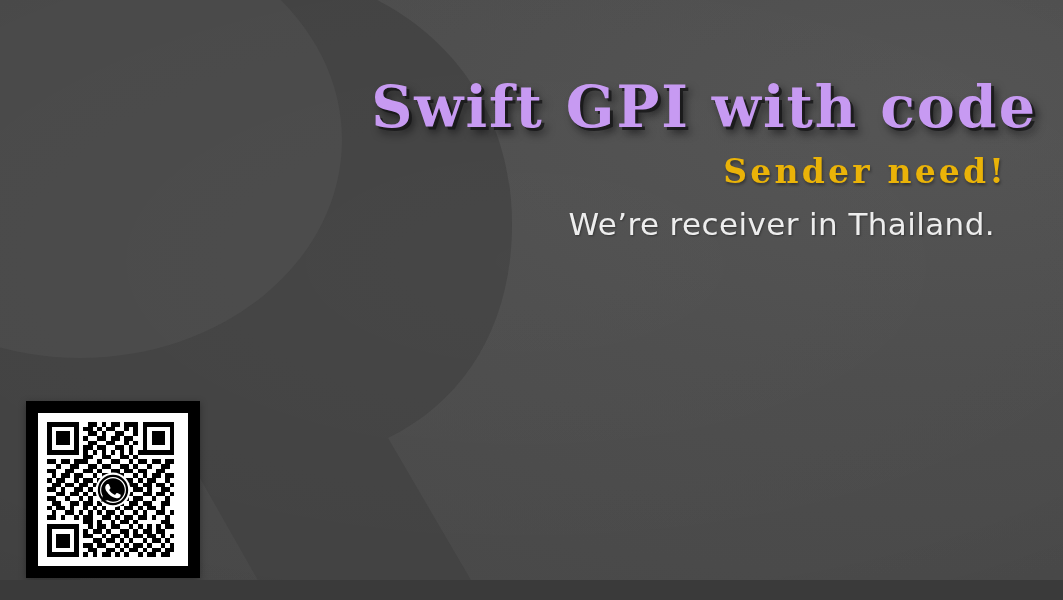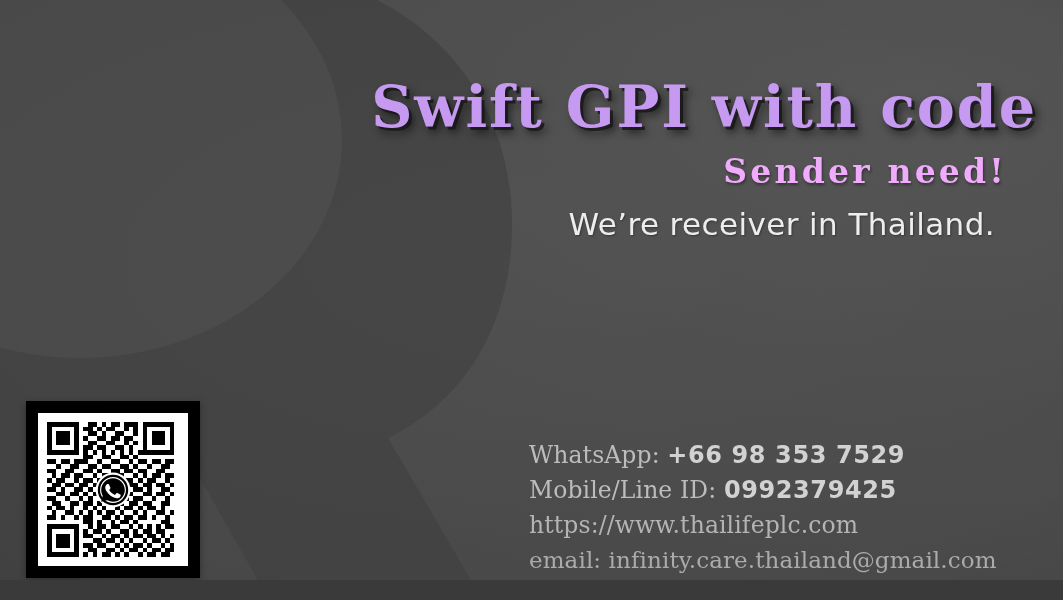--- a/index.html
+++ b/index.html
@@ -68,21 +68,21 @@
   .subhead {
     position: absolute;
     left: 0;
     right: 56px;
     top: 152px;
     text-align: right;
     font-family: "DejaVu Serif", "Liberation Serif", serif;
     font-weight: 700;
     font-size: 33px;
     letter-spacing: 3.2px;
-    color: #f0abfc;
+    color: #eab308;
     text-shadow: 1px 2px 3px rgba(0,0,0,0.40);
     white-space: nowrap;
   }
 
   .tagline {
     position: absolute;
     left: 0;
     right: 68px;
     top: 206px;
     text-align: right;
@@ -180,36 +180,20 @@
   </div>
 
   <div class="bg-vignette"></div>
 
   <div class="headline">Swift GPI with code</div>
 
   <div class="subhead">Sender need!</div>
 
   <div class="tagline">We’re receiver in Thailand.</div>
 
-  <div class="contact">
-
-    <div class="contact-line">
-      <span class="label">WhatsApp:</span>
-      <span class="value">+66 98 353 7529</span>
-    </div>
-
-    <div class="contact-line">
-      <span class="label">Mobile/Line ID:</span>
-      <span class="value">0992379425</span>
-    </div>
-
-    <div class="contact-line url">https://www.thailifeplc.com</div>
-
-    <div class="contact-line dim">email: infinity.care.thailand@gmail.com</div>
-  </div>
 
   <div class="qr-frame">
     <div class="qr-inner">
       <svg class="qr-matrix" id="qr-matrix" viewBox="0 0 29 29" preserveAspectRatio="none" xmlns="http://www.w3.org/2000/svg">
           <path d="M0 0h1v1h-1zM1 0h1v1h-1zM2 0h1v1h-1zM3 0h1v1h-1zM4 0h1v1h-1zM5 0h1v1h-1zM6 0h1v1h-1zM9 0h1v1h-1zM10 0h1v1h-1zM12 0h1v1h-1zM14 0h1v1h-1zM15 0h1v1h-1zM17 0h1v1h-1zM18 0h1v1h-1zM19 0h1v1h-1zM21 0h1v1h-1zM22 0h1v1h-1zM23 0h1v1h-1zM24 0h1v1h-1zM25 0h1v1h-1zM26 0h1v1h-1zM27 0h1v1h-1zM0 1h1v1h-1zM6 1h1v1h-1zM8 1h1v1h-1zM9 1h1v1h-1zM11 1h1v1h-1zM13 1h1v1h-1zM14 1h1v1h-1zM17 1h1v1h-1zM19 1h1v1h-1zM21 1h1v1h-1zM27 1h1v1h-1zM0 2h1v1h-1zM2 2h1v1h-1zM3 2h1v1h-1zM4 2h1v1h-1zM6 2h1v1h-1zM9 2h1v1h-1zM10 2h1v1h-1zM12 2h1v1h-1zM15 2h1v1h-1zM16 2h1v1h-1zM19 2h1v1h-1zM21 2h1v1h-1zM23 2h1v1h-1zM24 2h1v1h-1zM25 2h1v1h-1zM27 2h1v1h-1zM0 3h1v1h-1zM2 3h1v1h-1zM3 3h1v1h-1zM4 3h1v1h-1zM6 3h1v1h-1zM8 3h1v1h-1zM11 3h1v1h-1zM12 3h1v1h-1zM14 3h1v1h-1zM15 3h1v1h-1zM17 3h1v1h-1zM18 3h1v1h-1zM21 3h1v1h-1zM23 3h1v1h-1zM24 3h1v1h-1zM25 3h1v1h-1zM27 3h1v1h-1zM0 4h1v1h-1zM2 4h1v1h-1zM3 4h1v1h-1zM4 4h1v1h-1zM6 4h1v1h-1zM9 4h1v1h-1zM10 4h1v1h-1zM13 4h1v1h-1zM14 4h1v1h-1zM17 4h1v1h-1zM19 4h1v1h-1zM21 4h1v1h-1zM23 4h1v1h-1zM24 4h1v1h-1zM25 4h1v1h-1zM27 4h1v1h-1zM0 5h1v1h-1zM6 5h1v1h-1zM8 5h1v1h-1zM9 5h1v1h-1zM11 5h1v1h-1zM12 5h1v1h-1zM15 5h1v1h-1zM16 5h1v1h-1zM18 5h1v1h-1zM21 5h1v1h-1zM27 5h1v1h-1zM0 6h1v1h-1zM1 6h1v1h-1zM2 6h1v1h-1zM3 6h1v1h-1zM4 6h1v1h-1zM5 6h1v1h-1zM6 6h1v1h-1zM8 6h1v1h-1zM10 6h1v1h-1zM12 6h1v1h-1zM14 6h1v1h-1zM16 6h1v1h-1zM18 6h1v1h-1zM20 6h1v1h-1zM21 6h1v1h-1zM22 6h1v1h-1zM23 6h1v1h-1zM24 6h1v1h-1zM25 6h1v1h-1zM26 6h1v1h-1zM27 6h1v1h-1zM8 7h1v1h-1zM9 7h1v1h-1zM12 7h1v1h-1zM13 7h1v1h-1zM16 7h1v1h-1zM17 7h1v1h-1zM19 7h1v1h-1zM0 8h1v1h-1zM1 8h1v1h-1zM3 8h1v1h-1zM4 8h1v1h-1zM6 8h1v1h-1zM7 8h1v1h-1zM8 8h1v1h-1zM11 8h1v1h-1zM14 8h1v1h-1zM15 8h1v1h-1zM18 8h1v1h-1zM20 8h1v1h-1zM21 8h1v1h-1zM23 8h1v1h-1zM24 8h1v1h-1zM26 8h1v1h-1zM27 8h1v1h-1zM2 9h1v1h-1zM5 9h1v1h-1zM6 9h1v1h-1zM9 9h1v1h-1zM10 9h1v1h-1zM12 9h1v1h-1zM13 9h1v1h-1zM16 9h1v1h-1zM17 9h1v1h-1zM19 9h1v1h-1zM22 9h1v1h-1zM25 9h1v1h-1zM26 9h1v1h-1zM0 10h1v1h-1zM1 10h1v1h-1zM4 10h1v1h-1zM5 10h1v1h-1zM8 10h1v1h-1zM9 10h1v1h-1zM11 10h1v1h-1zM14 10h1v1h-1zM15 10h1v1h-1zM17 10h1v1h-1zM18 10h1v1h-1zM20 10h1v1h-1zM21 10h1v1h-1zM24 10h1v1h-1zM25 10h1v1h-1zM1 11h1v1h-1zM3 11h1v1h-1zM4 11h1v1h-1zM6 11h1v1h-1zM7 11h1v1h-1zM10 11h1v1h-1zM12 11h1v1h-1zM13 11h1v1h-1zM15 11h1v1h-1zM16 11h1v1h-1zM19 11h1v1h-1zM21 11h1v1h-1zM23 11h1v1h-1zM24 11h1v1h-1zM26 11h1v1h-1zM27 11h1v1h-1zM0 12h1v1h-1zM2 12h1v1h-1zM3 12h1v1h-1zM6 12h1v1h-1zM8 12h1v1h-1zM9 12h1v1h-1zM11 12h1v1h-1zM12 12h1v1h-1zM14 12h1v1h-1zM17 12h1v1h-1zM18 12h1v1h-1zM20 12h1v1h-1zM22 12h1v1h-1zM23 12h1v1h-1zM26 12h1v1h-1zM1 13h1v1h-1zM2 13h1v1h-1zM4 13h1v1h-1zM5 13h1v1h-1zM7 13h1v1h-1zM8 13h1v1h-1zM10 13h1v1h-1zM13 13h1v1h-1zM15 13h1v1h-1zM16 13h1v1h-1zM18 13h1v1h-1zM19 13h1v1h-1zM21 13h1v1h-1zM22 13h1v1h-1zM24 13h1v1h-1zM25 13h1v1h-1zM27 13h1v1h-1zM0 14h1v1h-1zM1 14h1v1h-1zM3 14h1v1h-1zM6 14h1v1h-1zM7 14h1v1h-1zM9 14h1v1h-1zM11 14h1v1h-1zM12 14h1v1h-1zM14 14h1v1h-1zM17 14h1v1h-1zM19 14h1v1h-1zM20 14h1v1h-1zM22 14h1v1h-1zM25 14h1v1h-1zM26 14h1v1h-1zM2 15h1v1h-1zM3 15h1v1h-1zM5 15h1v1h-1zM6 15h1v1h-1zM8 15h1v1h-1zM10 15h1v1h-1zM11 15h1v1h-1zM13 15h1v1h-1zM15 15h1v1h-1zM16 15h1v1h-1zM18 15h1v1h-1zM21 15h1v1h-1zM22 15h1v1h-1zM24 15h1v1h-1zM25 15h1v1h-1zM27 15h1v1h-1zM0 16h1v1h-1zM1 16h1v1h-1zM4 16h1v1h-1zM7 16h1v1h-1zM9 16h1v1h-1zM12 16h1v1h-1zM14 16h1v1h-1zM15 16h1v1h-1zM17 16h1v1h-1zM19 16h1v1h-1zM20 16h1v1h-1zM23 16h1v1h-1zM26 16h1v1h-1zM1 17h1v1h-1zM2 17h1v1h-1zM5 17h1v1h-1zM6 17h1v1h-1zM8 17h1v1h-1zM9 17h1v1h-1zM11 17h1v1h-1zM13 17h1v1h-1zM14 17h1v1h-1zM16 17h1v1h-1zM18 17h1v1h-1zM19 17h1v1h-1zM21 17h1v1h-1zM22 17h1v1h-1zM25 17h1v1h-1zM26 17h1v1h-1zM0 18h1v1h-1zM2 18h1v1h-1zM3 18h1v1h-1zM5 18h1v1h-1zM8 18h1v1h-1zM10 18h1v1h-1zM12 18h1v1h-1zM15 18h1v1h-1zM17 18h1v1h-1zM18 18h1v1h-1zM20 18h1v1h-1zM22 18h1v1h-1zM23 18h1v1h-1zM25 18h1v1h-1zM1 19h1v1h-1zM4 19h1v1h-1zM5 19h1v1h-1zM7 19h1v1h-1zM9 19h1v1h-1zM11 19h1v1h-1zM13 19h1v1h-1zM14 19h1v1h-1zM16 19h1v1h-1zM19 19h1v1h-1zM21 19h1v1h-1zM24 19h1v1h-1zM25 19h1v1h-1zM27 19h1v1h-1zM0 20h1v1h-1zM1 20h1v1h-1zM3 20h1v1h-1zM6 20h1v1h-1zM8 20h1v1h-1zM9 20h1v1h-1zM12 20h1v1h-1zM13 20h1v1h-1zM15 20h1v1h-1zM17 20h1v1h-1zM18 20h1v1h-1zM20 20h1v1h-1zM21 20h1v1h-1zM23 20h1v1h-1zM26 20h1v1h-1zM8 21h1v1h-1zM9 21h1v1h-1zM11 21h1v1h-1zM14 21h1v1h-1zM16 21h1v1h-1zM17 21h1v1h-1zM19 21h1v1h-1zM25 21h1v1h-1zM26 21h1v1h-1zM0 22h1v1h-1zM1 22h1v1h-1zM2 22h1v1h-1zM3 22h1v1h-1zM4 22h1v1h-1zM5 22h1v1h-1zM6 22h1v1h-1zM9 22h1v1h-1zM11 22h1v1h-1zM12 22h1v1h-1zM14 22h1v1h-1zM15 22h1v1h-1zM18 22h1v1h-1zM20 22h1v1h-1zM22 22h1v1h-1zM24 22h1v1h-1zM26 22h1v1h-1zM27 22h1v1h-1zM0 23h1v1h-1zM6 23h1v1h-1zM8 23h1v1h-1zM10 23h1v1h-1zM11 23h1v1h-1zM13 23h1v1h-1zM16 23h1v1h-1zM17 23h1v1h-1zM19 23h1v1h-1zM21 23h1v1h-1zM22 23h1v1h-1zM24 23h1v1h-1zM25 23h1v1h-1zM0 24h1v1h-1zM2 24h1v1h-1zM3 24h1v1h-1zM4 24h1v1h-1zM6 24h1v1h-1zM8 24h1v1h-1zM9 24h1v1h-1zM12 24h1v1h-1zM14 24h1v1h-1zM15 24h1v1h-1zM17 24h1v1h-1zM19 24h1v1h-1zM20 24h1v1h-1zM22 24h1v1h-1zM23 24h1v1h-1zM25 24h1v1h-1zM27 24h1v1h-1zM0 25h1v1h-1zM2 25h1v1h-1zM3 25h1v1h-1zM4 25h1v1h-1zM6 25h1v1h-1zM10 25h1v1h-1zM11 25h1v1h-1zM13 25h1v1h-1zM14 25h1v1h-1zM16 25h1v1h-1zM18 25h1v1h-1zM21 25h1v1h-1zM23 25h1v1h-1zM24 25h1v1h-1zM26 25h1v1h-1zM0 26h1v1h-1zM2 26h1v1h-1zM3 26h1v1h-1zM4 26h1v1h-1zM6 26h1v1h-1zM8 26h1v1h-1zM9 26h1v1h-1zM11 26h1v1h-1zM12 26h1v1h-1zM15 26h1v1h-1zM17 26h1v1h-1zM19 26h1v1h-1zM20 26h1v1h-1zM22 26h1v1h-1zM25 26h1v1h-1zM27 26h1v1h-1zM0 27h1v1h-1zM6 27h1v1h-1zM9 27h1v1h-1zM10 27h1v1h-1zM13 27h1v1h-1zM14 27h1v1h-1zM16 27h1v1h-1zM18 27h1v1h-1zM19 27h1v1h-1zM21 27h1v1h-1zM23 27h1v1h-1zM24 27h1v1h-1zM26 27h1v1h-1zM27 27h1v1h-1zM0 28h1v1h-1zM1 28h1v1h-1zM2 28h1v1h-1zM3 28h1v1h-1zM4 28h1v1h-1zM5 28h1v1h-1zM6 28h1v1h-1zM8 28h1v1h-1zM10 28h1v1h-1zM12 28h1v1h-1zM13 28h1v1h-1zM15 28h1v1h-1zM17 28h1v1h-1zM20 28h1v1h-1zM22 28h1v1h-1zM23 28h1v1h-1zM25 28h1v1h-1zM26 28h1v1h-1z" fill="#000000" shape-rendering="crispEdges"></path>
         </svg>
       <div class="qr-logo">
         <svg viewBox="0 0 64 64" xmlns="http://www.w3.org/2000/svg">
           <circle cx="32" cy="32" r="31" fill="#ffffff"></circle>
           <circle cx="32" cy="32" r="25" fill="none" stroke="#000000" stroke-width="4"></circle>

